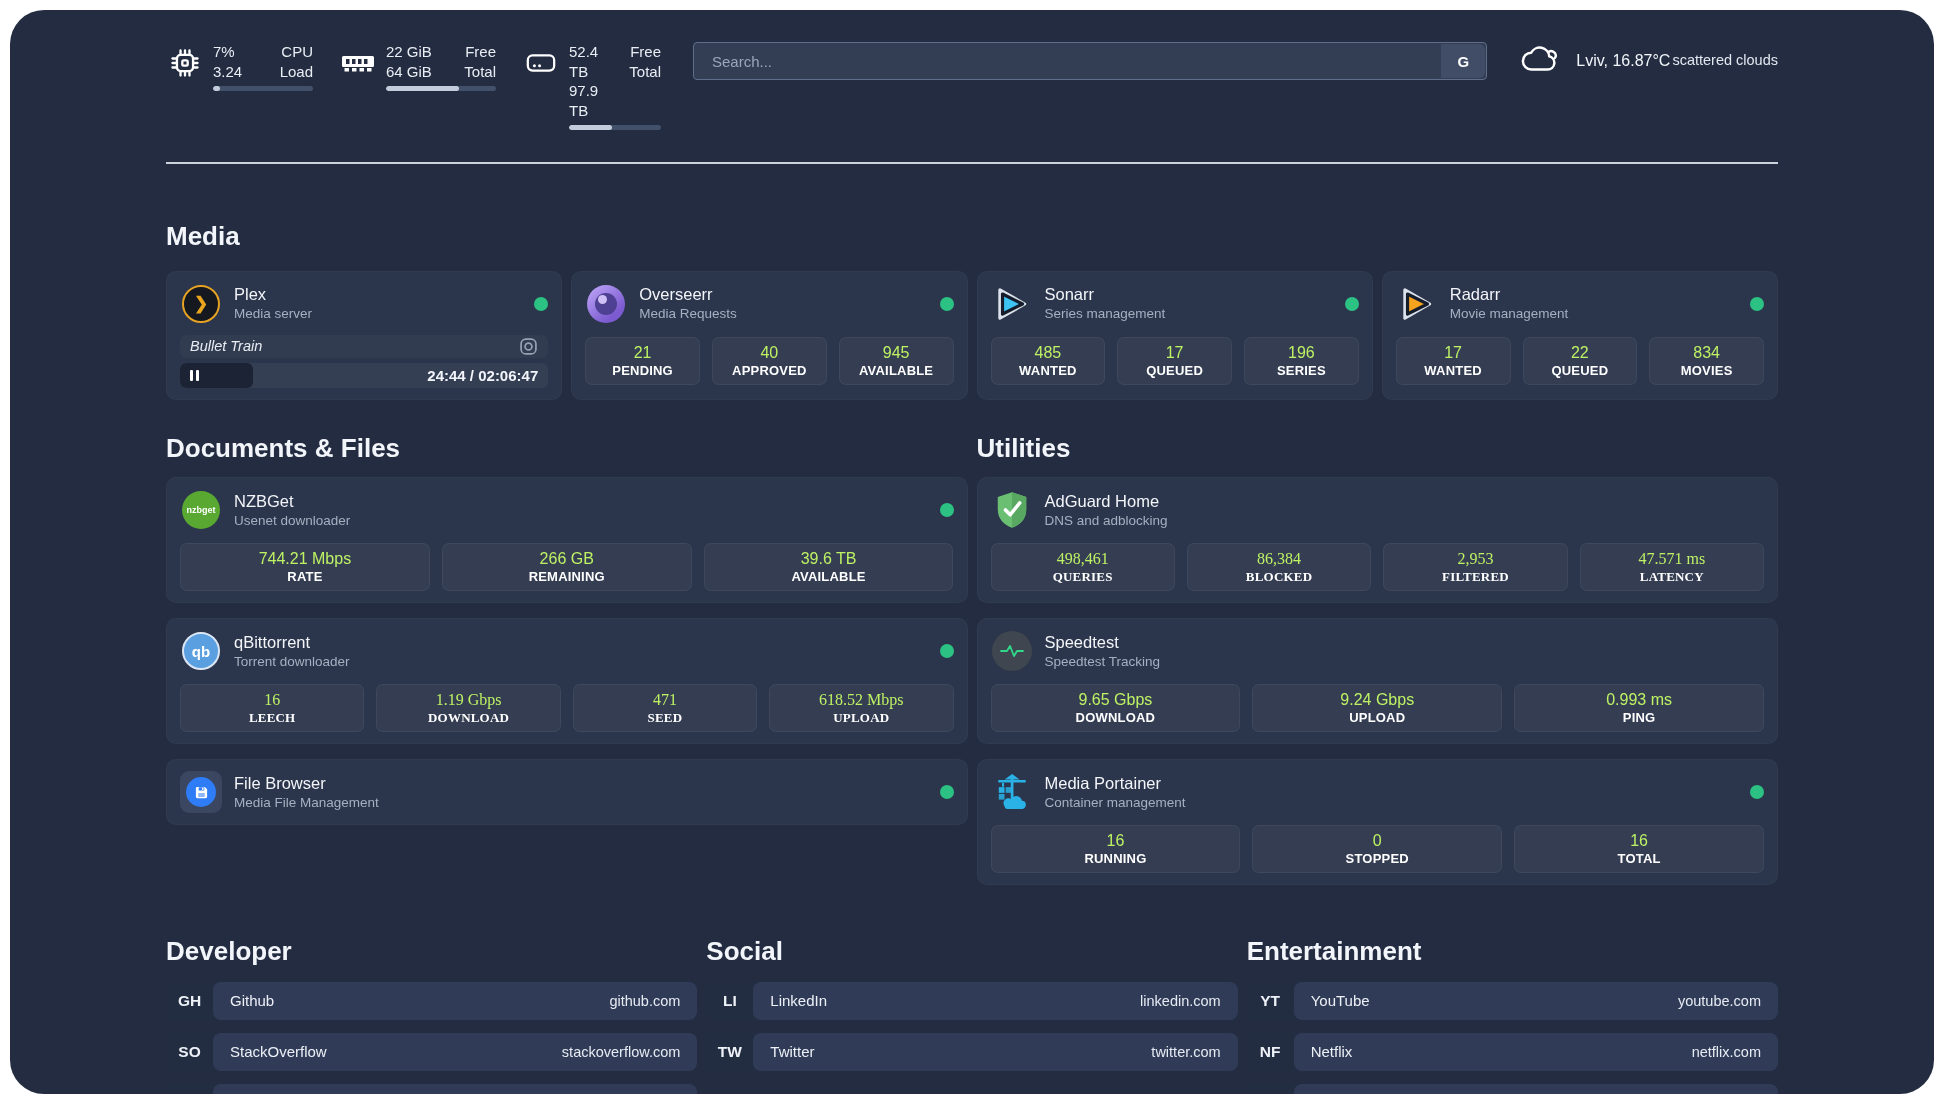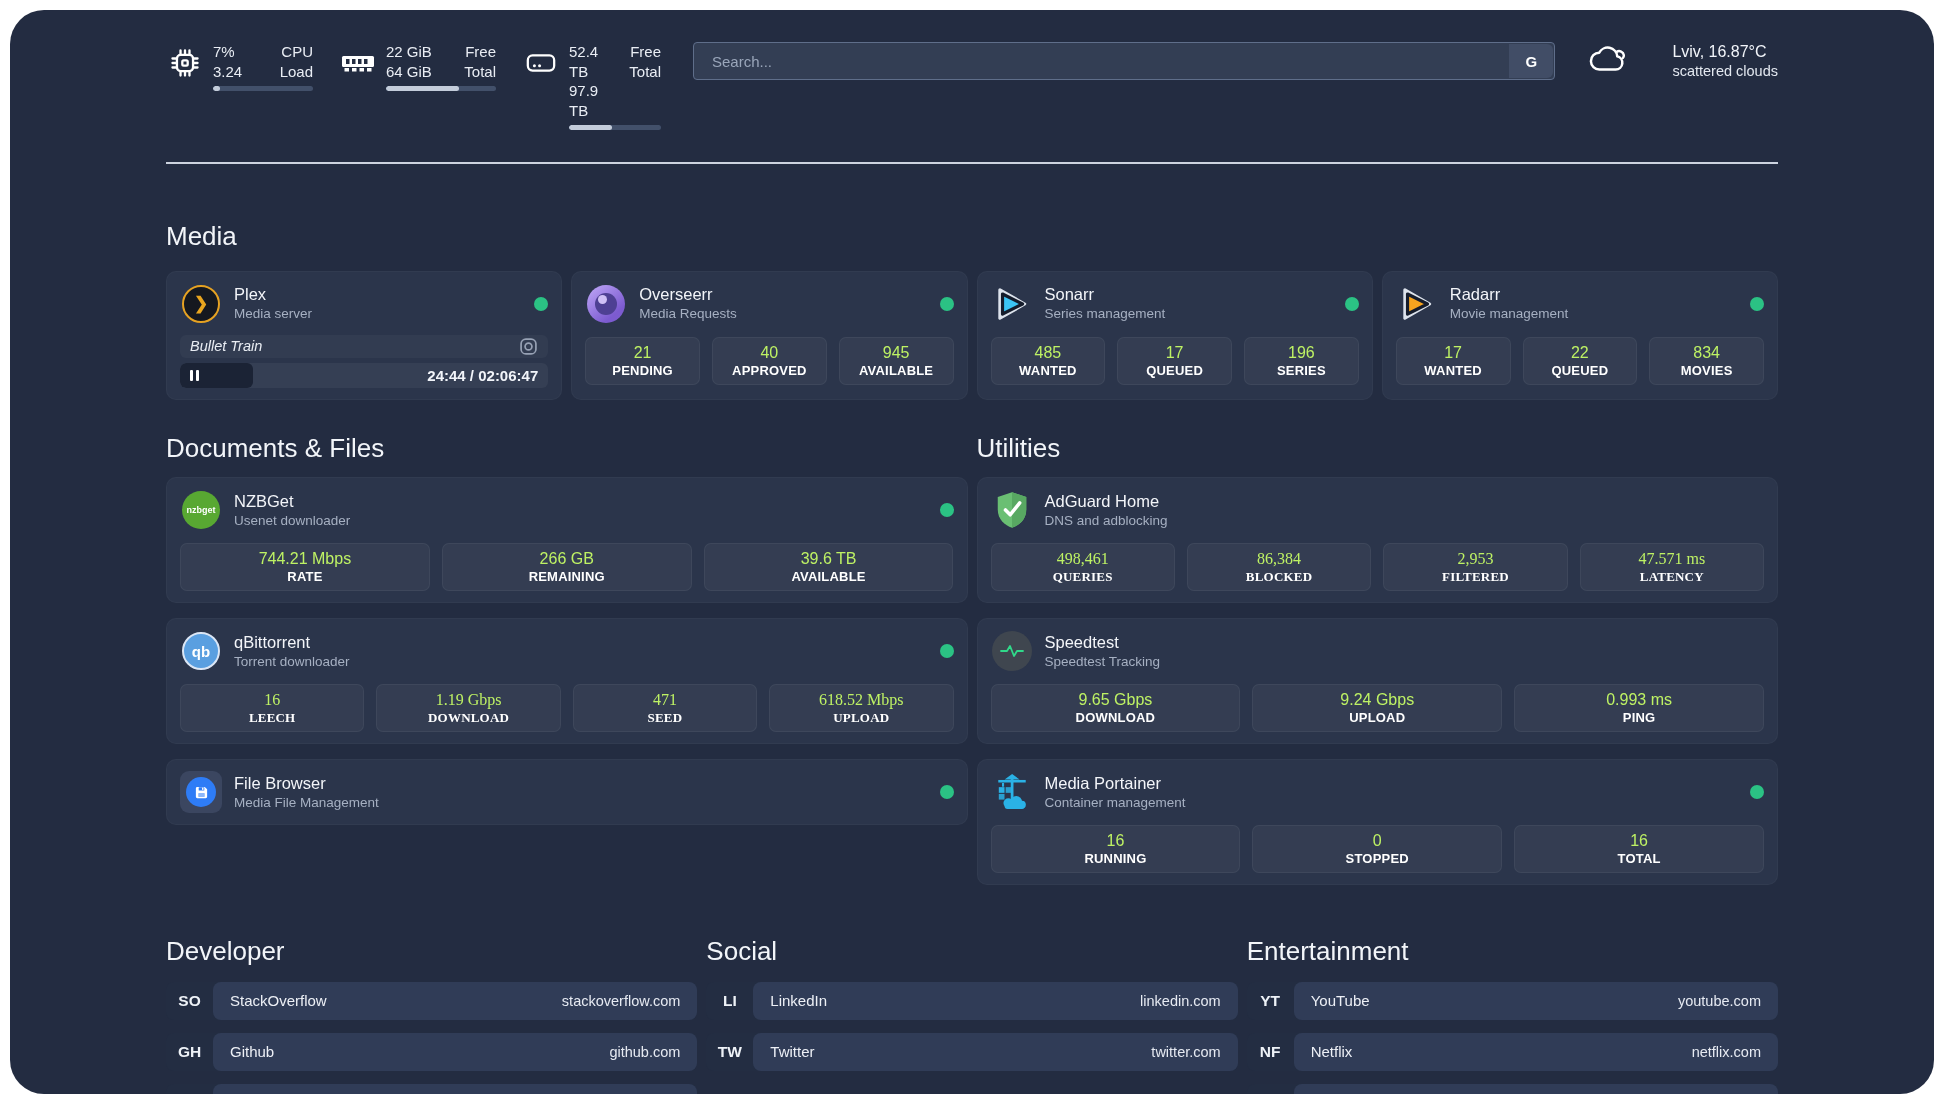--- a/index.html
+++ b/index.html
@@ -31,26 +31,26 @@
     width:100%; height:100%; background:#333e54; border:1.5px solid #5f6e8a; border-radius:4px;
     color:#e8ecf2; padding:0 58px 0 18px; font-size:15px; font-family:"Liberation Sans", sans-serif; outline:none;
   }
   .searchwrap input::placeholder { color:#9aa6ba; }
   .search-engine {
     position:absolute; right:2px; top:2px; bottom:2px; width:44px;
     background:#414d66; border-radius:0 6px 6px 0; display:flex; align-items:center; justify-content:center;
     font-size:15px; font-weight:700; color:#ffffff; cursor:pointer;
   }
   .weather { display:flex; gap:13px; align-items:center; padding-top:2px; }
-  .weather-text { display:flex; flex-direction:column; gap:2px;margin-left:28px; }
+  .weather-text { display:flex; gap:2px; }
   .weather-temp { font-size:16px; color:#f2f5fa; }
   .weather-cond { font-size:14.5px; color:#e3e8f0; }
   .divider { margin-top:32px; border-top:2px solid #ccd3df; }
   
-  .section-title { font-size:26px; font-weight:400; color:#f2f5f9; line-height:1.1; }
+  .section-title { font-size:26px; font-weight:700; color:#f2f5f9; line-height:1.1; }
   .media-title { margin-top:58px; margin-bottom:20px; }
   .media-grid { display:grid; grid-template-columns:repeat(4,1fr); gap:9px; }
   .card {
     background:#2b354b; border:1px solid rgba(255,255,255,0.03);
     border-radius:10px; padding:11px 13px; cursor:pointer;
   }
   .card-head { display:flex; align-items:center; gap:12px; min-height:42px; }
   .app-icon { width:42px; height:42px; flex:none; display:flex; align-items:center; justify-content:center; }
   .app-titles { display:flex; flex-direction:column; gap:1px; }
   .app-name { font-size:16.5px; font-weight:500; color:#f3f5f9; line-height:1.25; }
@@ -541,31 +541,31 @@
       </div>
     </div>
   </div>
 
   <div class="links-grid">
 
     <div class="link-col">
       <div class="section-title">Developer</div>
       <div class="link-list">
         <div class="link-row">
+          <div class="link-badge">GH</div>
+          <div class="link-main">
+            <span class="link-name">Github</span>
+            <span class="link-url">github.com</span>
+          </div>
+        </div>
+        <div class="link-row">
           <div class="link-badge">SO</div>
           <div class="link-main">
             <span class="link-name">StackOverflow</span>
             <span class="link-url">stackoverflow.com</span>
-          </div>
-        </div>
-        <div class="link-row">
-          <div class="link-badge">GH</div>
-          <div class="link-main">
-            <span class="link-name">Github</span>
-            <span class="link-url">github.com</span>
           </div>
         </div>
         <div class="link-row">
           <div class="link-badge">DT</div>
           <div class="link-main">
             
             
           </div>
         </div>
       </div>

